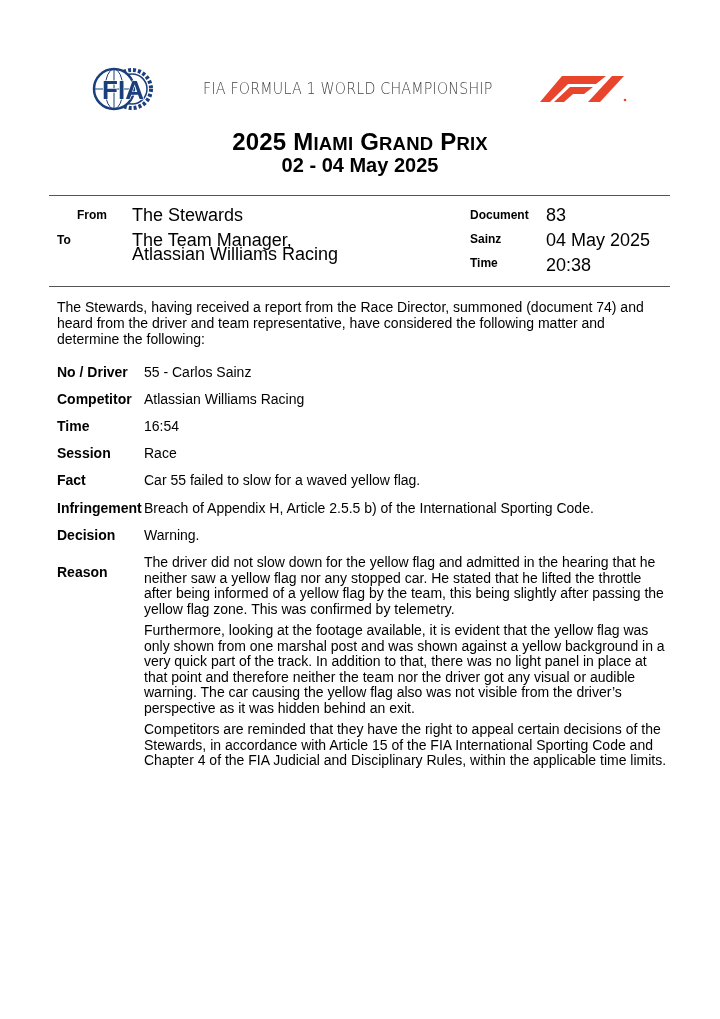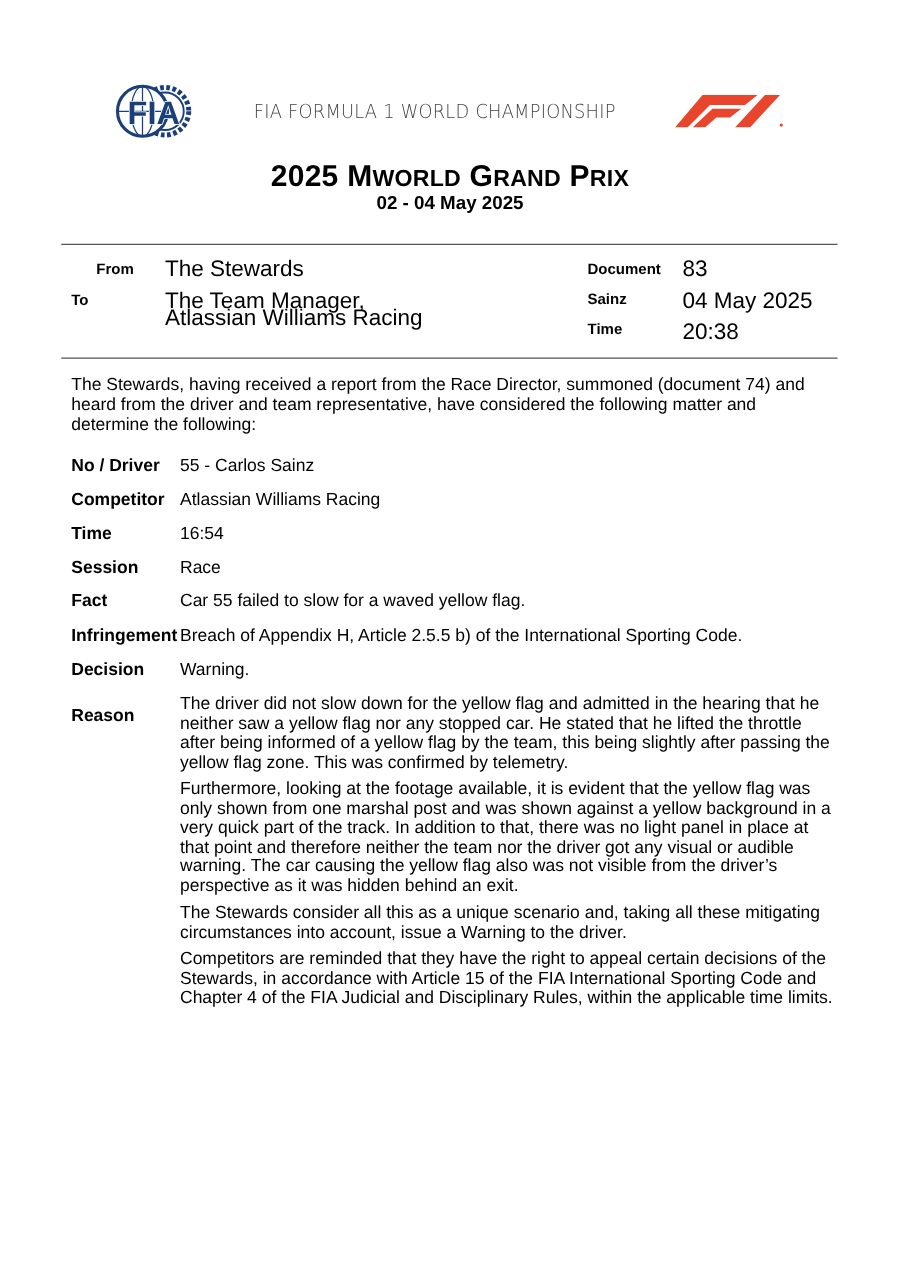--- a/index.html
+++ b/index.html
@@ -16,21 +16,21 @@
   }
   .f1-logo { position: absolute; left: 540px; top: 10px; width: 88px; height: 26px; }
 
   .event-title {
     position: absolute; top: 128px; left: 0; width: 720px; text-align: center;
     font-size: 24px; font-weight: bold; letter-spacing: 0.2px;
   }
   .event-title .sc { font-size: 18.5px; }
   .event-dates {
     position: absolute; top: 154px; left: 0; width: 720px; text-align: center;
-    font-size: 15px; font-weight: bold;
+    font-size: 20px; font-weight: bold;
   }
 
   .rule { position: absolute; left: 49px; width: 621px; height: 0; border-top: 1.5px solid #555; }
   .rule.top { top: 195px; }
   .rule.bottom { top: 286px; }
 
   .meta-label { position: absolute; font-size: 12px; font-weight: bold; }
   .meta-value { position: absolute; font-size: 18px; line-height: 14px; }
 
   .intro {
@@ -64,21 +64,21 @@
   <svg class="f1-logo" viewBox="0 0 88 26">
     <path d="M22 0 H66 L56 8 H28 L10 26 H0 Z" fill="#e8452c"></path>
     <path d="M30 11 H53 L44 18 H33 L24 26 H14 Z" fill="#e8452c"></path>
     <path d="M72 0 H84 L60 26 H48 Z" fill="#e8452c"></path>
     <circle cx="85" cy="24" r="1.3" fill="#e8452c"></circle>
   </svg>
 </div>
 
 <div class="event-title">
   <span>2025</span>
-  <span><span>M</span><span class="sc">WORLD</span></span>
+  <span><span>M</span><span class="sc">IAMI</span></span>
   <span><span>G</span><span class="sc">RAND</span></span>
   <span><span>P</span><span class="sc">RIX</span></span>
 </div>
 <div class="event-dates">02 - 04 May 2025</div>
 
 <div class="rule top"></div>
 
 <div class="meta-label" style="left:57px; top:208px;padding-left:20px;">From</div>
 <div class="meta-value" style="left:132px; top:208px;">The Stewards</div>
 <div class="meta-label" style="left:57px; top:233px;">To</div>
@@ -116,15 +116,14 @@
 <div class="field-label" style="top:500px;">Infringement</div>
 <div class="field-value" style="top:500px;">Breach of Appendix H, Article 2.5.5 b) of the International Sporting Code.</div>
 
 <div class="field-label" style="top:527px;">Decision</div>
 <div class="field-value" style="top:527px;">Warning.</div>
 
 <div class="field-label" style="top:564px;">Reason</div>
 <div class="reason-block">
   <p>The driver did not slow down for the yellow flag and admitted in the hearing that he neither saw a yellow flag nor any stopped car. He stated that he lifted the throttle after being informed of a yellow flag by the team, this being slightly after passing the yellow flag zone. This was confirmed by telemetry.</p>
   <p>Furthermore, looking at the footage available, it is evident that the yellow flag was only shown from one marshal post and was shown against a yellow background in a very quick part of the track. In addition to that, there was no light panel in place at that point and therefore neither the team nor the driver got any visual or audible warning. The car causing the yellow flag also was not visible from the driver’s perspective as it was hidden behind an exit.</p>
-  <p>The Stewards consider all this as a unique scenario and, taking all these mitigating circumstances into account, issue a Warning to the driver.</p>
   <p>Competitors are reminded that they have the right to appeal certain decisions of the Stewards, in accordance with Article 15 of the FIA International Sporting Code and Chapter 4 of the FIA Judicial and Disciplinary Rules, within the applicable time limits.</p>
 </div>
 
 </body></html>

